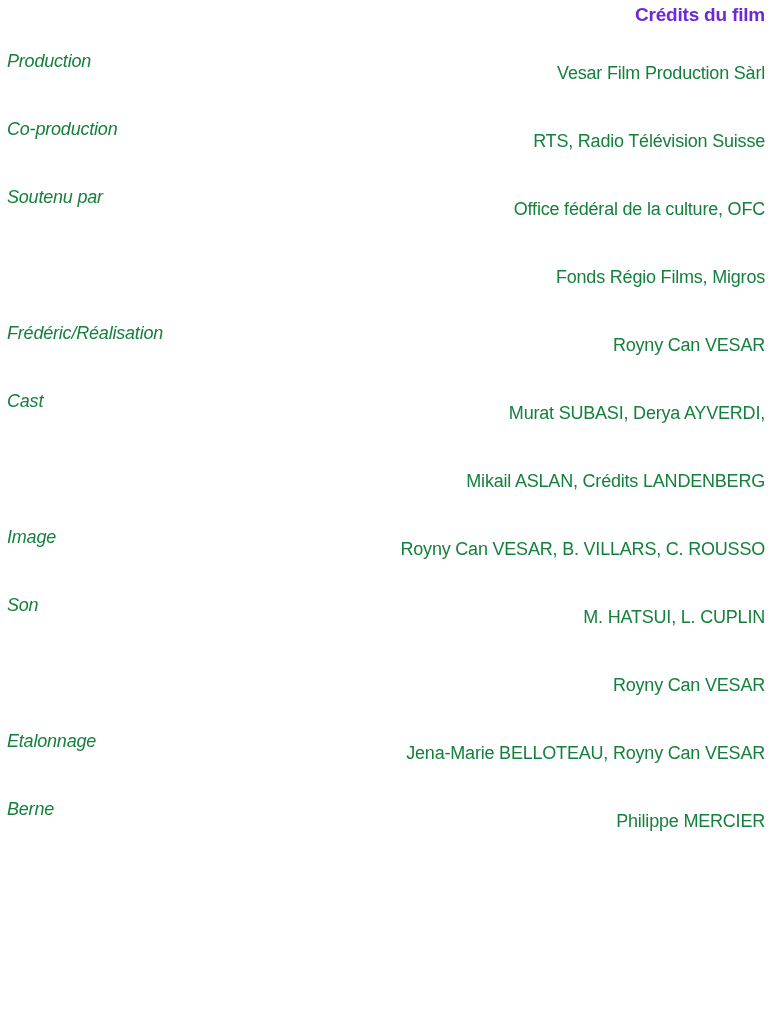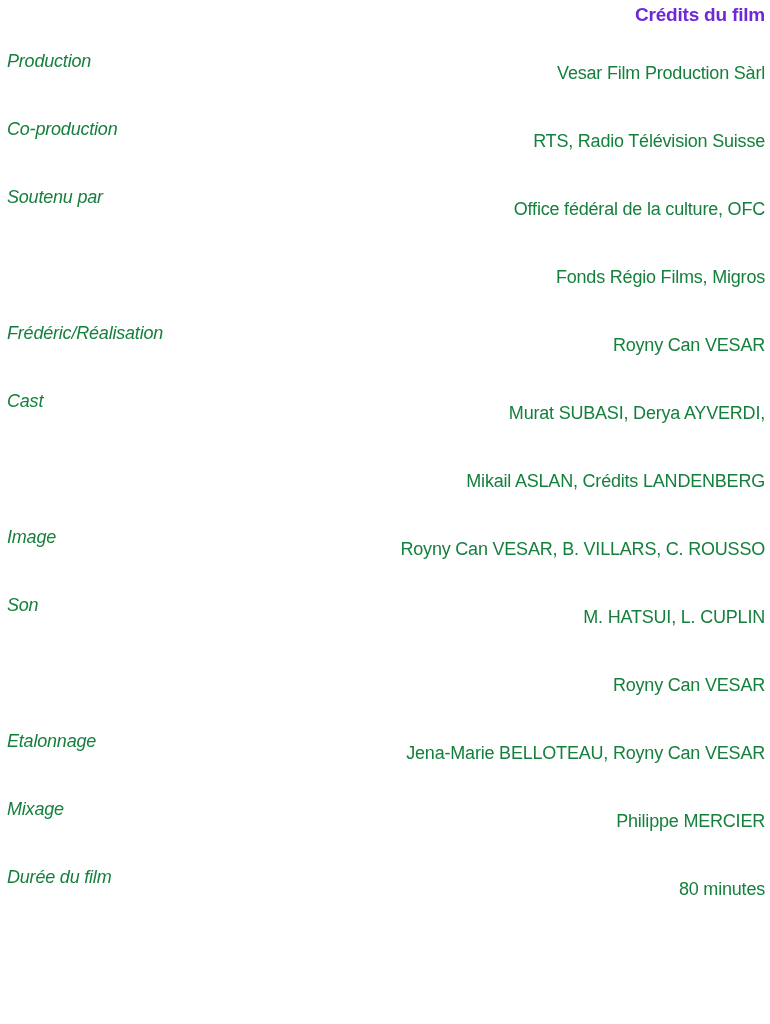--- a/index.html
+++ b/index.html
@@ -94,22 +94,18 @@
     <span class="value">M. HATSUI, L. CUPLIN</span>
   </div>
   <div class="row">
     <span class="value">Royny Can VESAR</span>
   </div>
   <div class="row">
     <span class="label">Etalonnage</span>
     <span class="value">Jena-Marie BELLOTEAU, Royny Can VESAR</span>
   </div>
   <div class="row">
-    <span class="label">Mixage</span>
+    <span class="label">Berne</span>
     <span class="value">Philippe MERCIER</span>
-  </div>
-  <div class="row">
-    <span class="label">Durée du film</span>
-    <span class="value">80 minutes</span>
   </div>
   <div class="row">
   </div>
 </div>
 
 </body></html>

